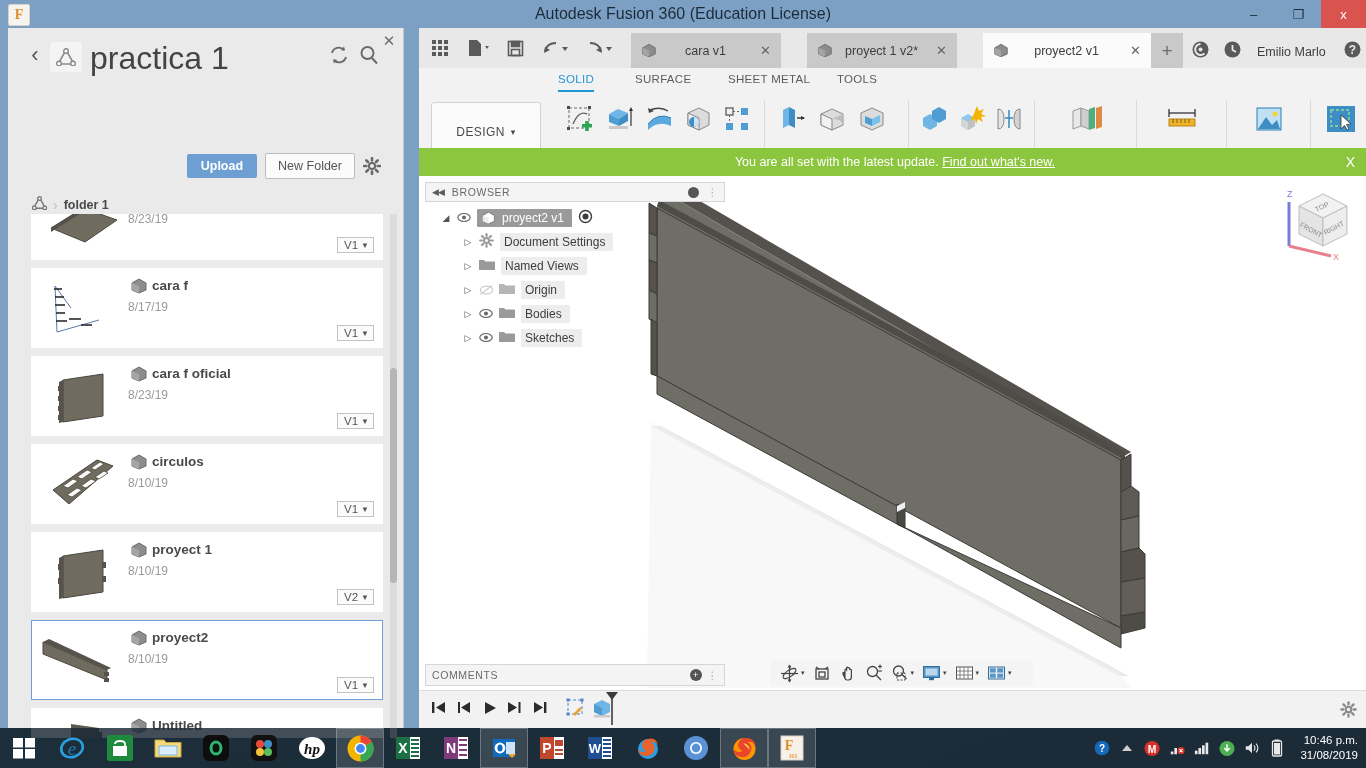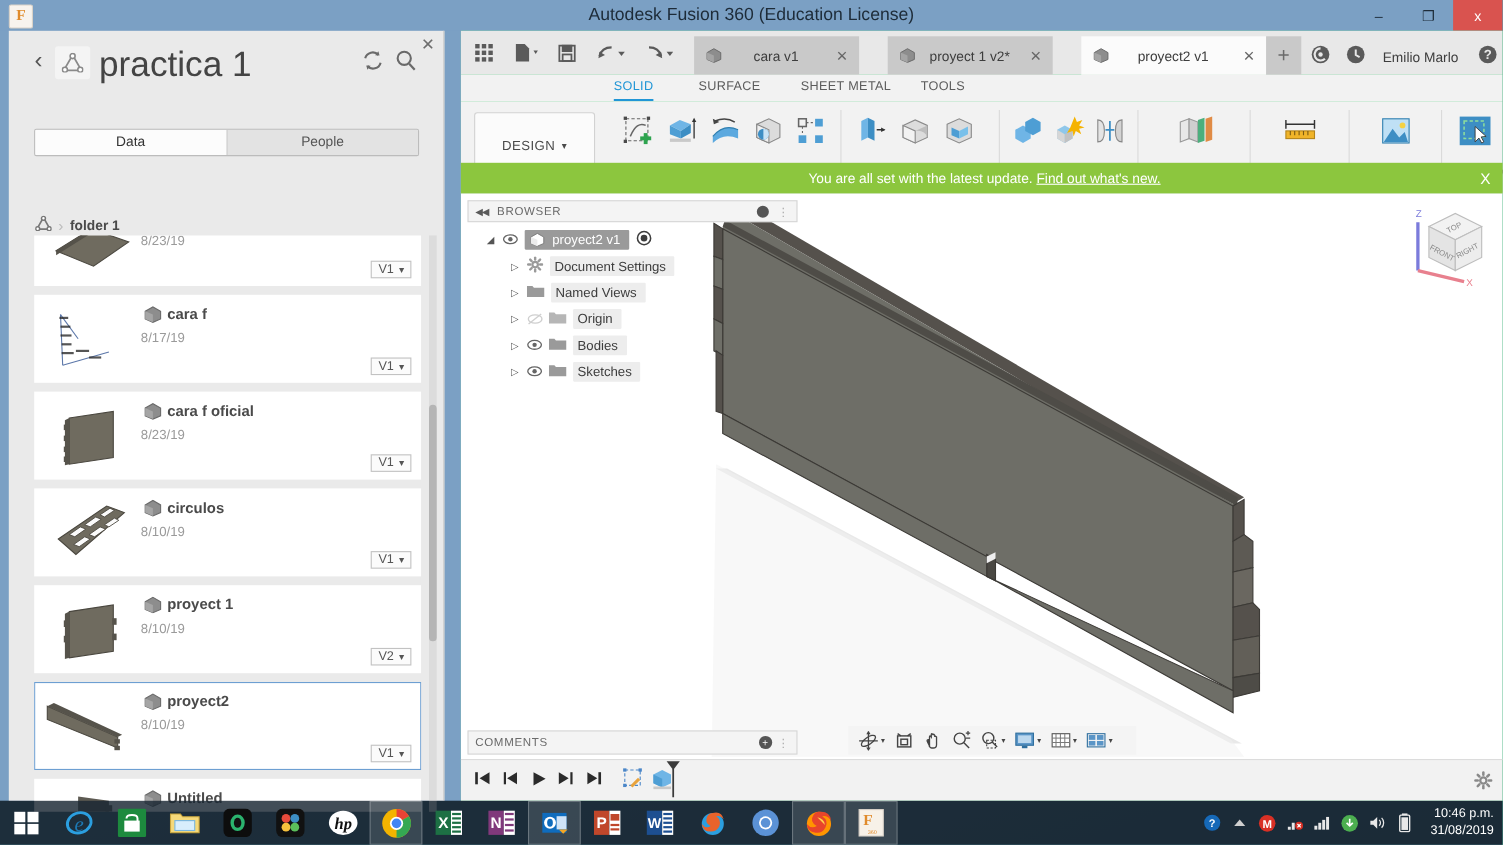--- a/index.html
+++ b/index.html
@@ -308,25 +308,40 @@
         </svg>
       </div>
       <div id="dp-search">
         <svg width="22" height="22" viewBox="0 0 22 22">
           <circle cx="9.5" cy="9" r="6" fill="none" stroke="#6a6a6a" stroke-width="1.9"></circle>
           <line x1="14" y1="14" x2="19" y2="19.5" stroke="#6a6a6a" stroke-width="2"></line>
         </svg>
       </div>
     </div>
 
-    <div id="dp-tabs">
-      <div class="dp-tab active">Data</div>
-      <div class="dp-tab">People</div>
+
+    <div id="dp-actions">
+      <button id="btn-upload">Upload</button>
+      <button id="btn-newfolder">New Folder</button>
+      <span id="dp-gear">
+        <svg width="18" height="18" viewBox="0 0 18 18">
+          <circle cx="9" cy="9" r="3.1" fill="none" stroke="#6a6a6a" stroke-width="2"></circle>
+          <g stroke="#6a6a6a" stroke-width="2.6" stroke-linecap="round">
+            <line x1="9" y1="1" x2="9" y2="3.4"></line>
+              <line x1="9" y1="14.6" x2="9" y2="17"></line>
+            <line x1="1" y1="9" x2="3.4" y2="9"></line>
+              <line x1="14.6" y1="9" x2="17" y2="9"></line>
+            <line x1="3.3" y1="3.3" x2="5" y2="5"></line>
+              <line x1="13" y1="13" x2="14.7" y2="14.7"></line>
+            <line x1="14.7" y1="3.3" x2="13" y2="5"></line>
+              <line x1="5" y1="13" x2="3.3" y2="14.7"></line>
+          </g>
+        </svg>
+      </span>
     </div>
-
 
     <div id="breadcrumb">
       <span>
         <svg width="15" height="14" viewBox="0 0 20 18">
           <path d="M10 2 L18 16 L2 16 Z" fill="none" stroke="#777" stroke-width="2"></path>
           <circle cx="10" cy="3" r="2.4" fill="#fff" stroke="#777" stroke-width="1.8"></circle>
           <circle cx="3" cy="15.5" r="2.4" fill="#fff" stroke="#777" stroke-width="1.8"></circle>
           <circle cx="17" cy="15.5" r="2.4" fill="#fff" stroke="#777" stroke-width="1.8"></circle>
         </svg>
       </span>

